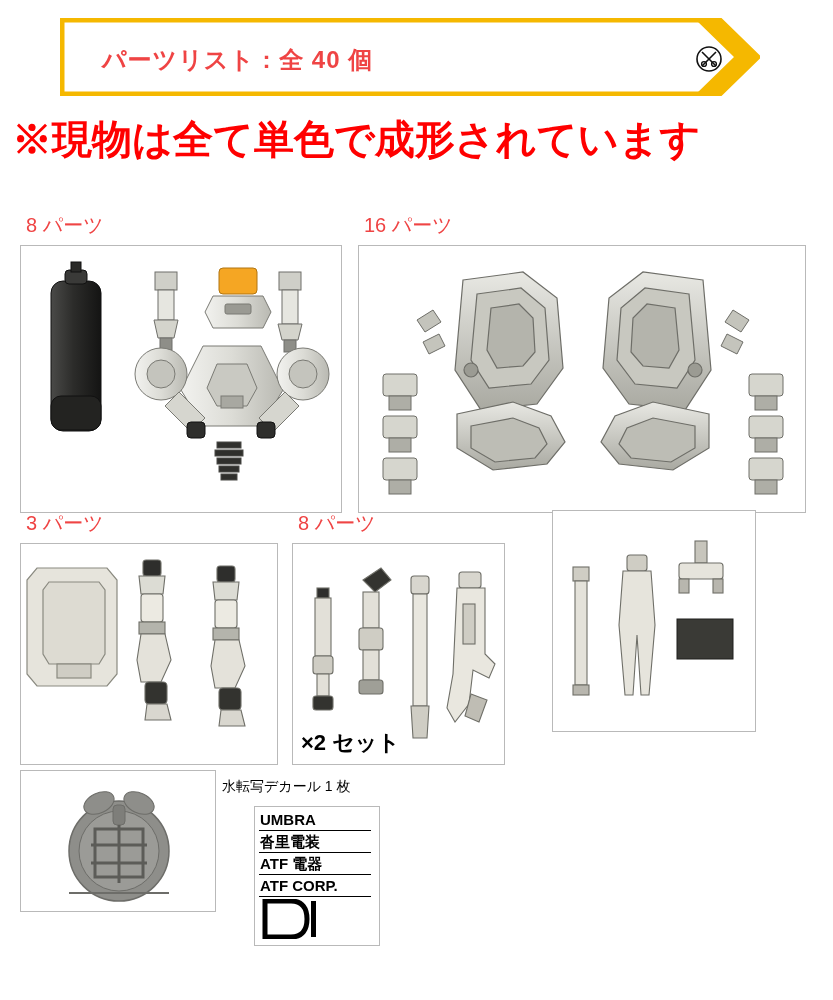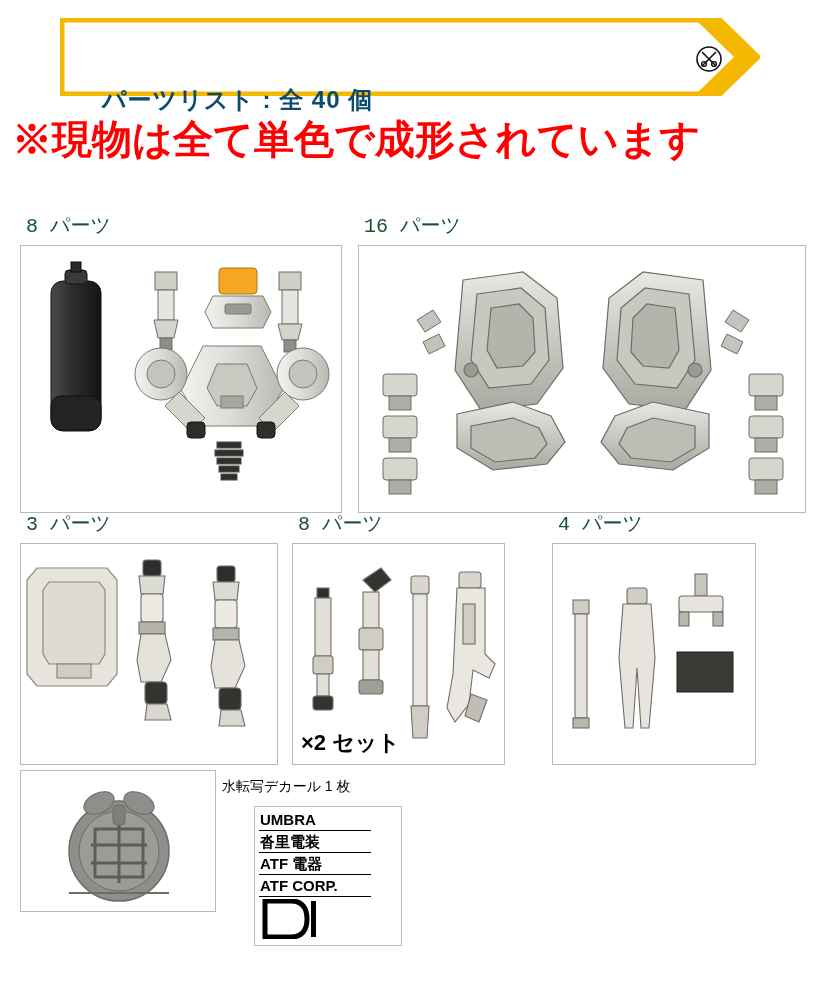--- a/index.html
+++ b/index.html
@@ -30,23 +30,22 @@
     width: 100%;
     height: 100%;
   }
   .banner-title {
     position: absolute;
     left: 42px;
     top: 26px;
     font-size: 24px;
     font-weight: bold;
     letter-spacing: 1px;
-    color: #0c4a6e;
+    color: #ef4444;
     white-space: nowrap;
-    margin-top: 40px;
   }
   .banner-badge {
     position: absolute;
     right: 38px;
     top: 28px;
     width: 26px;
     height: 26px;
   }
 
   
@@ -60,24 +59,23 @@
     letter-spacing: 0px;
     white-space: nowrap;
   }
 
   
   .group {
     position: absolute;
   }
   .group-label {
     font-size: 20px;
-    color: #14532d;
+    color: #ef4444;
     margin: 0 0 6px 6px;
     white-space: nowrap;
-    font-family: Liberation Mono, monospace;
   }
   .group-box {
     border: 1px solid #b9b9b9;
     background: #fff;
     position: relative;
     box-sizing: border-box;
   }
   .group-note {
     position: absolute;
     left: 8px;
@@ -94,21 +92,21 @@
     left: 222px;
     top: 778px;
     font-size: 14px;
     color: #000000;
     white-space: nowrap;
   }
   .decal-box {
     position: absolute;
     left: 254px;
     top: 806px;
-    width: 148px;
+    width: 126px;
     height: 140px;
     border: 1px solid #b9b9b9;
     background: #fff;
     box-sizing: border-box;
   }
   .decal-lines {
     position: absolute;
     left: 4px;
     top: 2px;
     width: 112px;
@@ -350,21 +348,20 @@
         <path d="M164,44 l28,0 l0,66 l10,10 l-6,14 l-16,-8 l-4,34 l-14,18 l-8,-14 l6,-34 z" fill="#e9e7df"></path>
         <rect x="170" y="60" width="12" height="40" fill="#cfcdc4"></rect>
         <path d="M178,150 l16,6 l-8,22 l-14,-6 z" fill="#bfbdb4"></path>
       </g>
     </svg>
     <div class="group-note">×2 セット</div>
   </div>
 </div>
 
 <div class="group" style="left:552px; top:510px;">
-  <div class="group-label">4 パーツ</div>
   <div class="group-box" style="width:204px; height:222px;">
     <svg viewBox="0 0 204 222" width="204" height="222">
 
       <g stroke="#6f6f68" stroke-width="1.1">
         <rect x="20" y="56" width="16" height="14" fill="#cfcdc4"></rect>
         <rect x="22" y="70" width="12" height="104" fill="#e4e2da"></rect>
         <rect x="20" y="174" width="16" height="10" fill="#b8b6ae"></rect>
       </g>
 
       <g stroke="#6f6f68" stroke-width="1.1">

